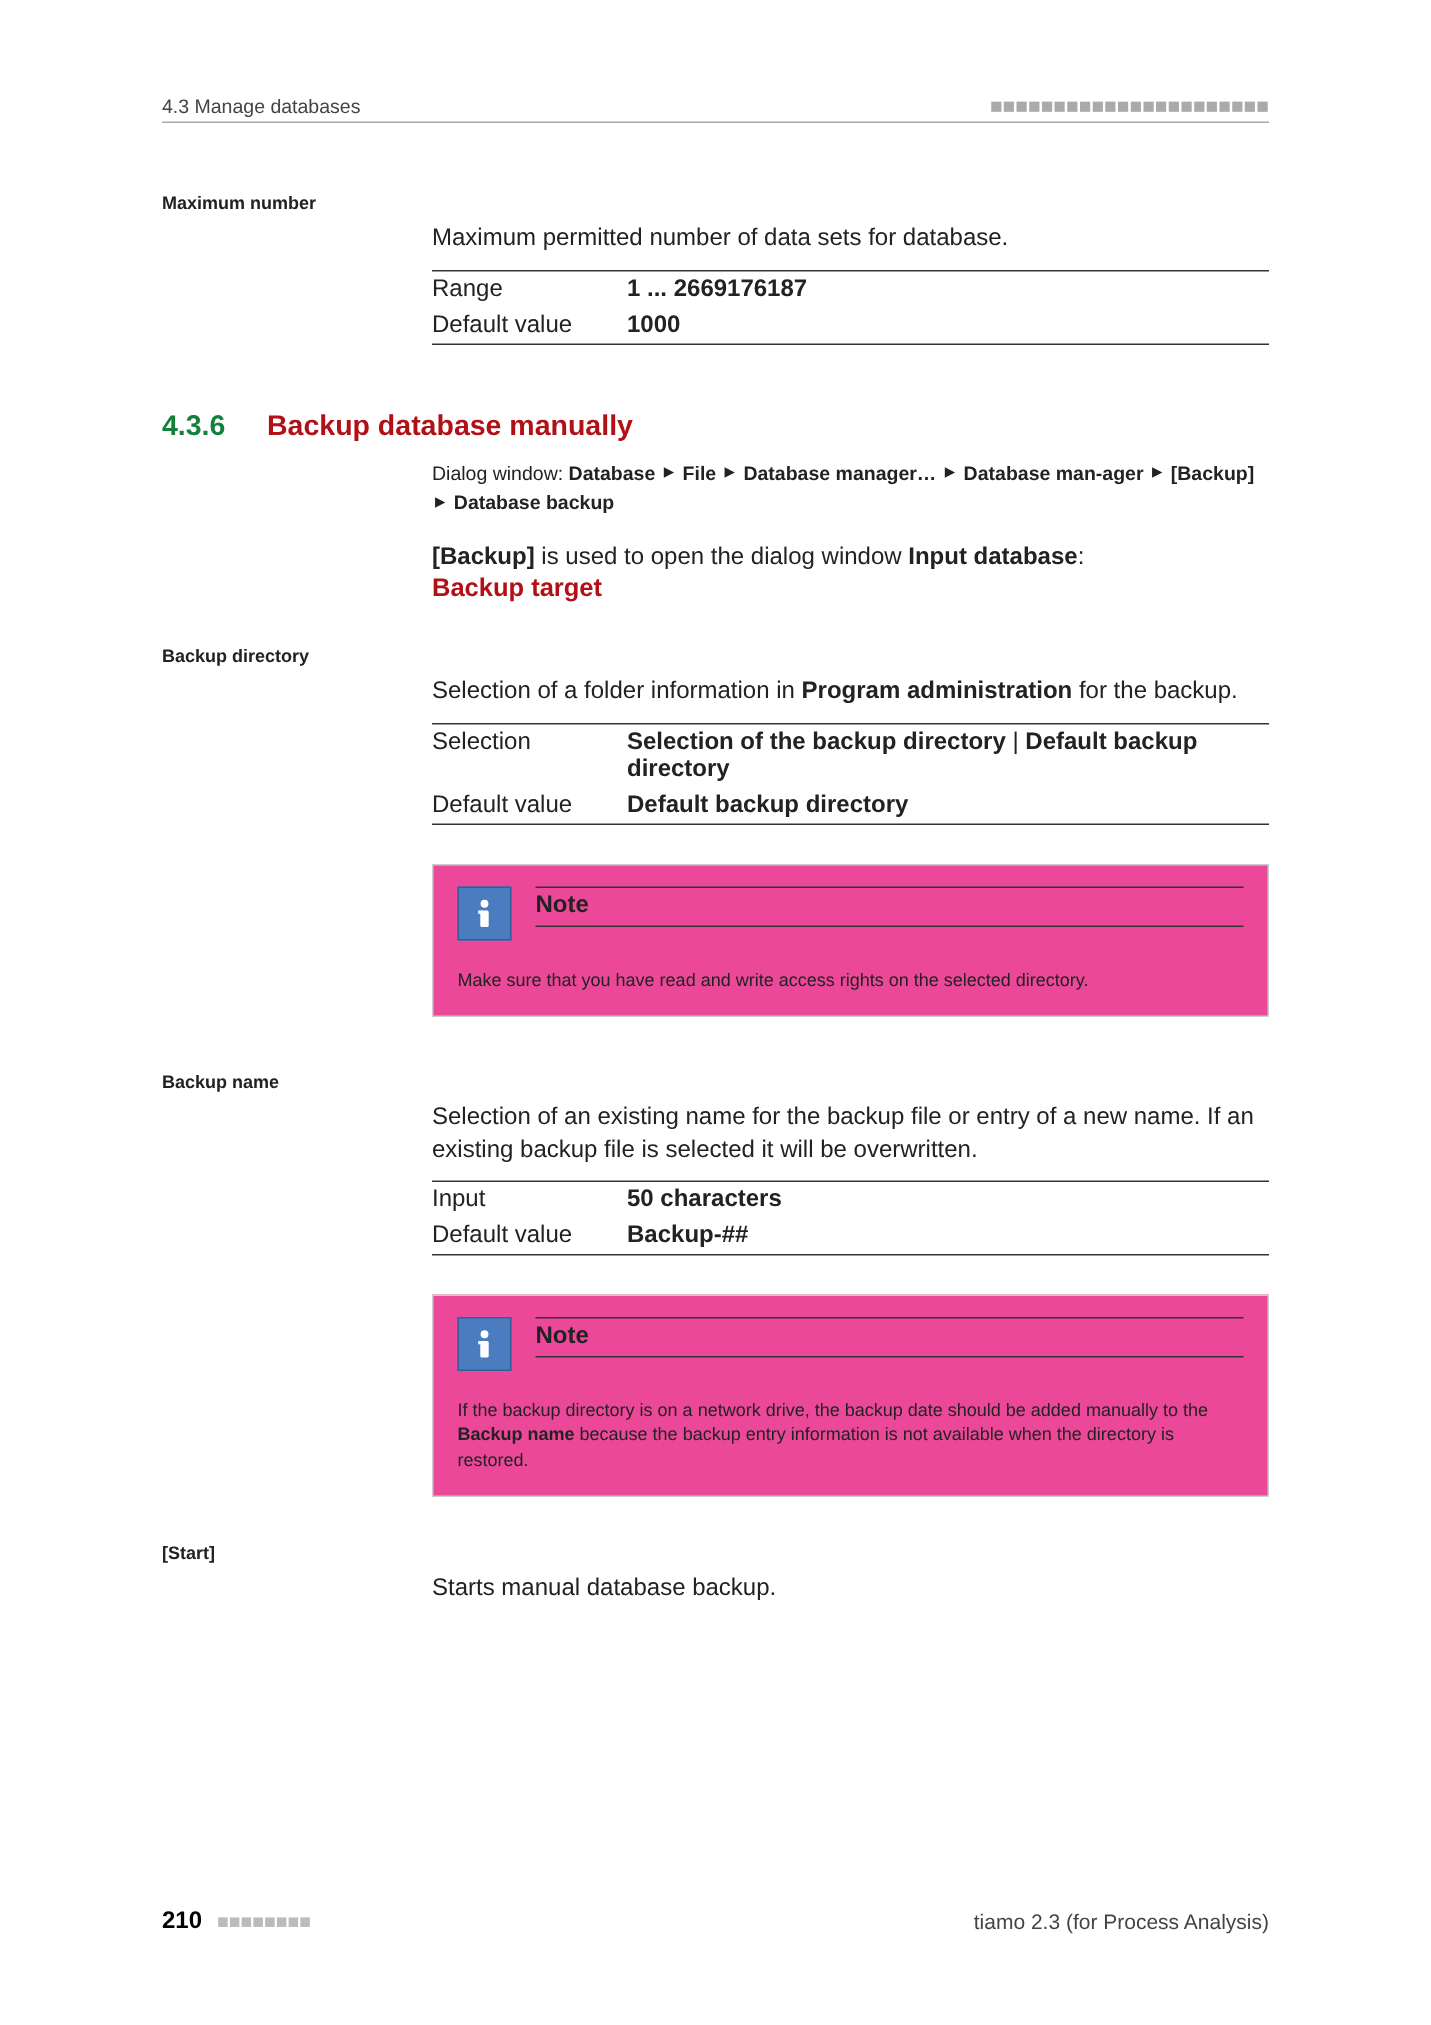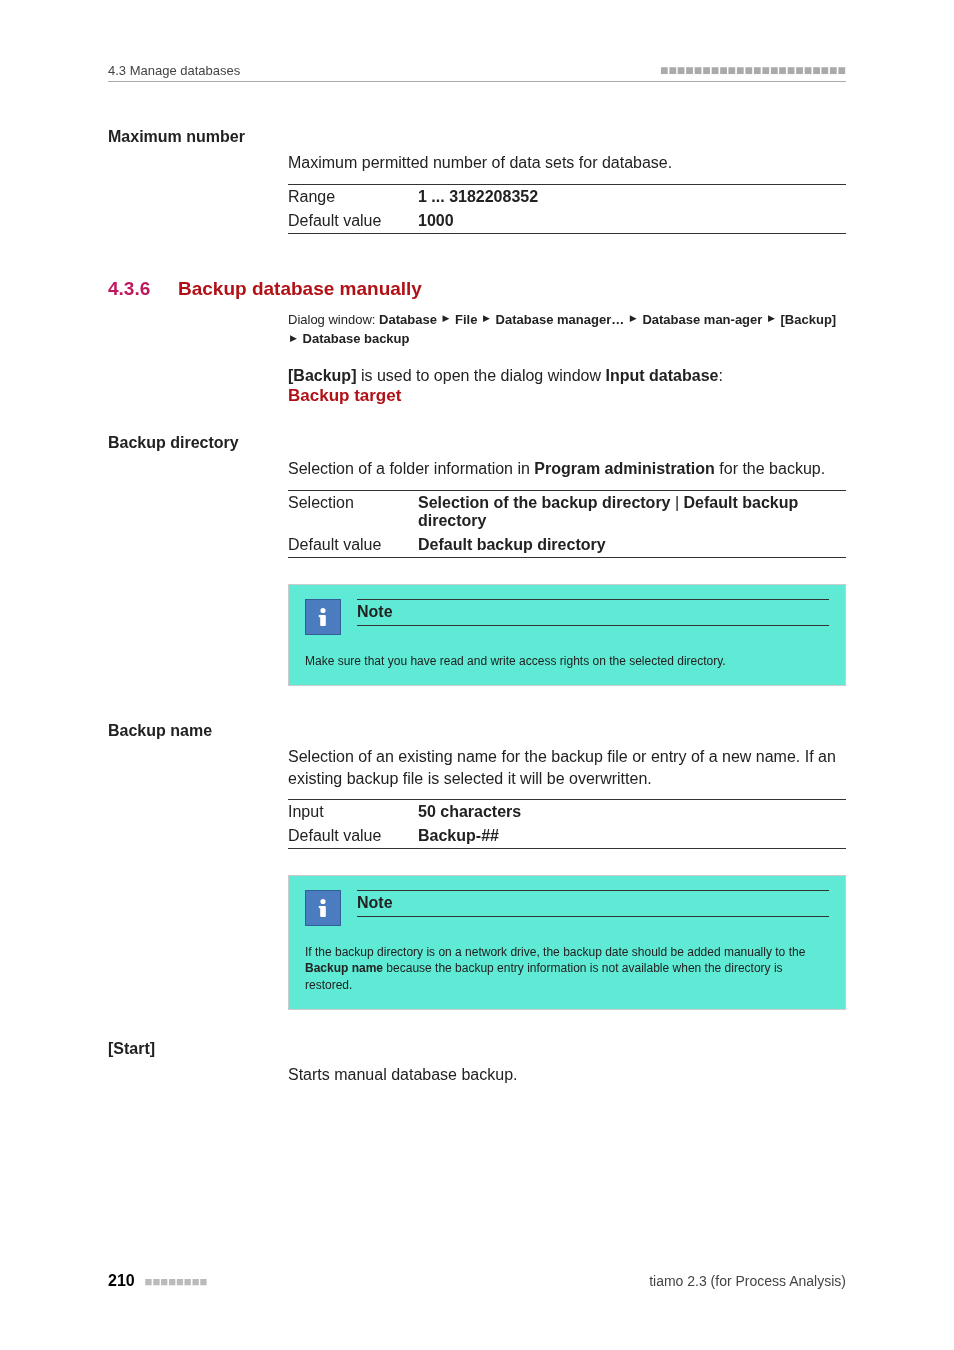--- a/index.html
+++ b/index.html
@@ -28,21 +28,21 @@
     border-bottom: 1px solid #aaa;
   }
   .tickrow {
     display: inline-block;
     letter-spacing: -0px;
     color: #aaa;
     font-size: 14px;
   }
   .section-label {
     font-weight: 700;
-    font-size: 16px;
+    font-size: 12px;
     margin-top: 46px;
   }
   .content-col {
     margin-left: 180px;
     margin-right: 0;
   }
   .desc {
     font-size: 16px;
     margin-top: 6px;
     line-height: 1.35;
@@ -66,21 +66,21 @@
   .bold { font-weight: 700; }
   .h2row {
     display: flex;
     align-items: baseline;
     margin-top: 44px;
     margin-left: 0;
   }
   .h2num {
     font-size: 19px;
     font-weight: 700;
-    color: #be185d;
+    color: #15803d;
     width: 70px;
   }
   .h2title {
     font-size: 19px;
     font-weight: 700;
     color: #b11116;
   }
   .breadcrumb {
     font-size: 13px;
     margin-top: 10px;
@@ -95,21 +95,21 @@
     top: -1px;
   }
   .red-sub {
     font-size: 17px;
     font-weight: 700;
     color: #b11116;
   }
   .notebox {
     margin-top: 26px;
     border: 1px solid #ccc;
-    background: #5eead4;
+    background: #ec4899;
     padding: 14px 16px 16px 16px;
     box-sizing: border-box;
   }
   .notebox-head {
     display: flex;
     align-items: flex-start;
   }
   .info-icon {
     width: 34px;
     height: 34px;
@@ -169,21 +169,21 @@
     <span class="tickrow">■■■■■■■■■■■■■■■■■■■■■■</span>
   </div>
 
   <div class="section-label">Maximum number</div>
   <div class="content-col">
     <div class="desc">Maximum permitted number of data sets for database.</div>
     <table class="param-table">
       <tbody>
           <tr class="toprule">
         <td>Range</td>
-        <td class="bold">1 ... 3182208352</td>
+        <td class="bold">1 ... 2669176187</td>
       </tr>
       <tr class="botrule">
         <td>Default value</td>
         <td class="bold">1000</td>
       </tr>
     </tbody>
       </table>
   </div>
 
   <div class="h2row">

